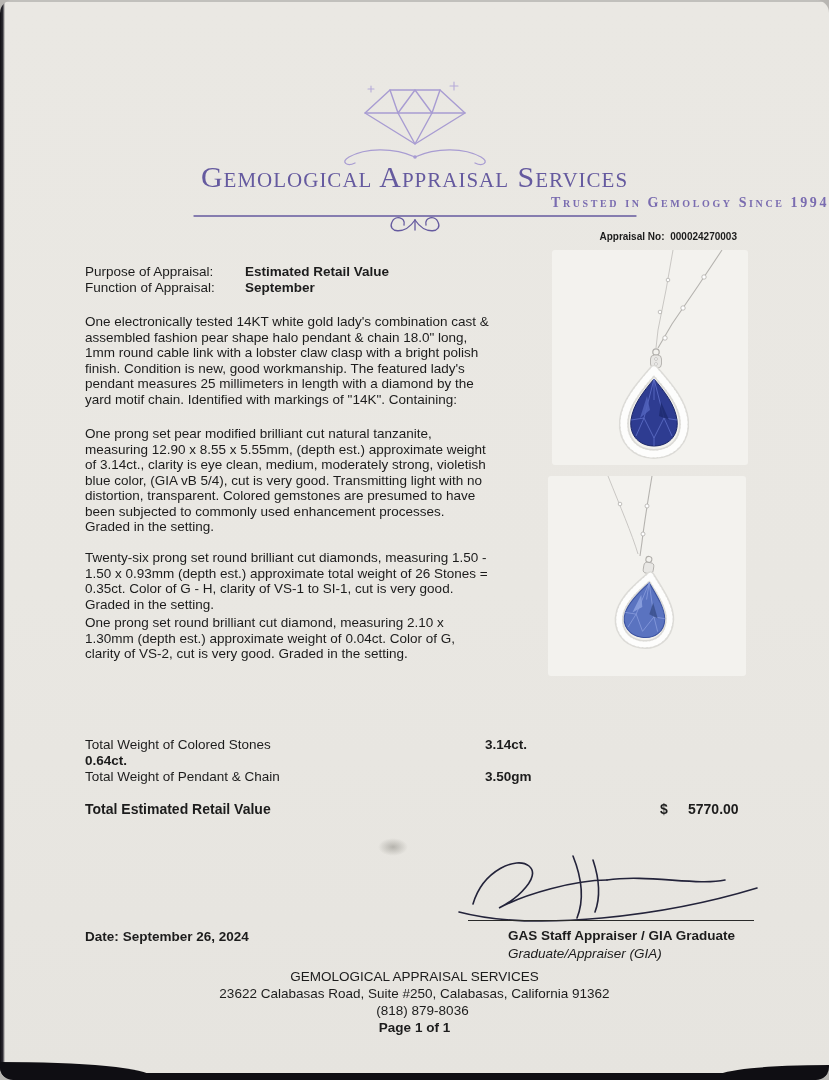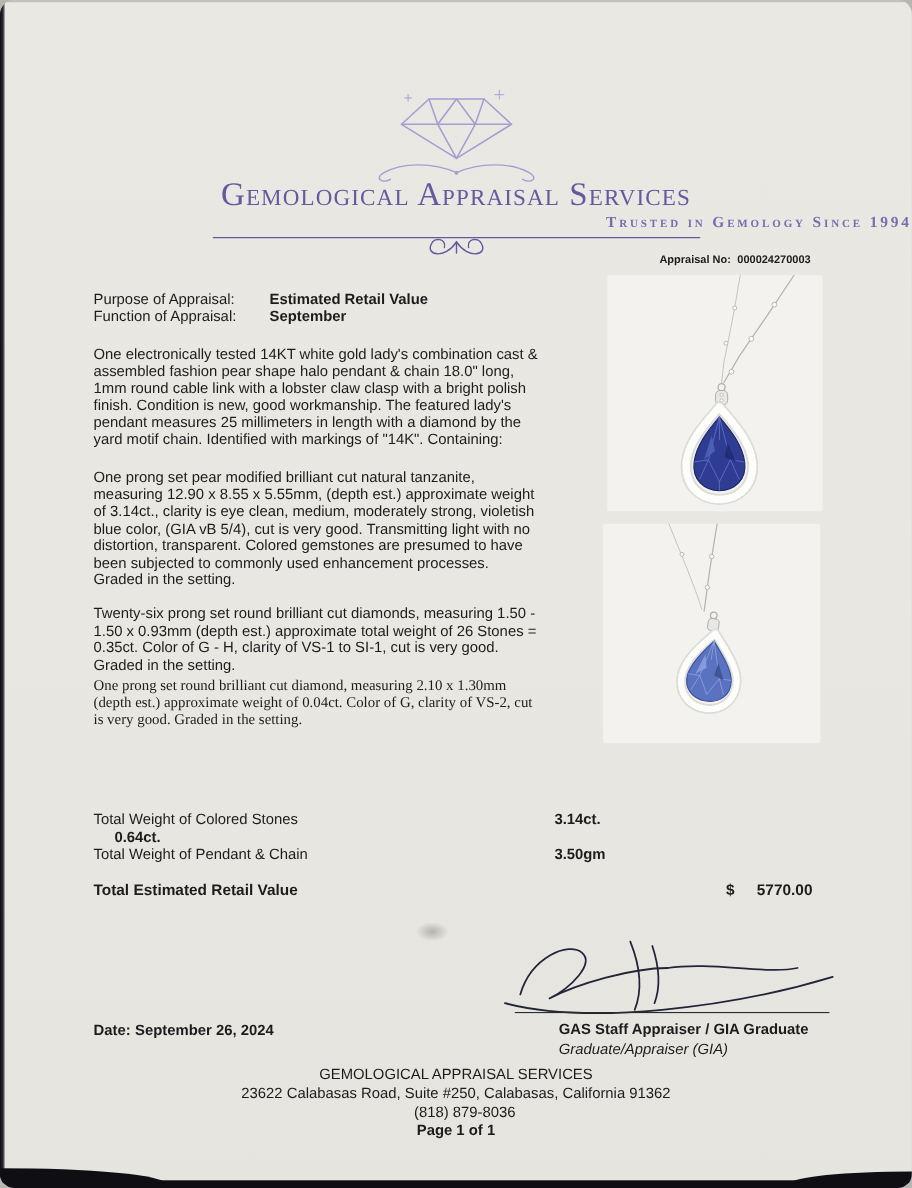--- a/index.html
+++ b/index.html
@@ -47,33 +47,33 @@
   .meta{position:absolute;top:264px;left:85px;line-height:15.8px;}
   .meta-row{display:flex;}
   .ml{width:160px;}
   .mv{font-weight:700;}
 
   
   .para{position:absolute;left:85px;width:404px;margin:0;line-height:15.5px;}
   .p1{top:314px;}
   .p2{top:426px;}
   .p3{top:538px;margin-top:12px;}
-  .p4{top:615px;font-family:Liberation Serif, serif;}
+  .p4{top:615px;}
   .p5{top:677px;width:662px;}
 
   
   .photo{position:absolute;}
   .photo-1{left:552px;top:250px;}
   .photo-2{left:548px;top:476px;}
 
   
   .totals{position:absolute;top:737px;left:85px;line-height:15.8px;}
   .totals-row{display:flex;}
   .tl{width:400px;}
-  .tv{font-weight:700;margin-left:19px;}
+  .tv{font-weight:700;}
   .retail{position:absolute;top:801px;left:85px;right:60px;font-weight:700;font-size:14px;}
   .retail .cur{position:absolute;left:575px;}
   .retail .amt{position:absolute;left:603px;}
 
   
   .signature-svg{position:absolute;left:455px;top:850px;}
   .sig-line{position:absolute;left:468px;top:920px;width:286px;border-top:1.4px solid #2a2a2a;}
   .date-line{position:absolute;left:85px;top:929px;font-weight:700;}
   .date-line span{margin-right:4px;}
   .signer1{position:absolute;left:508px;top:928px;font-weight:700;}

